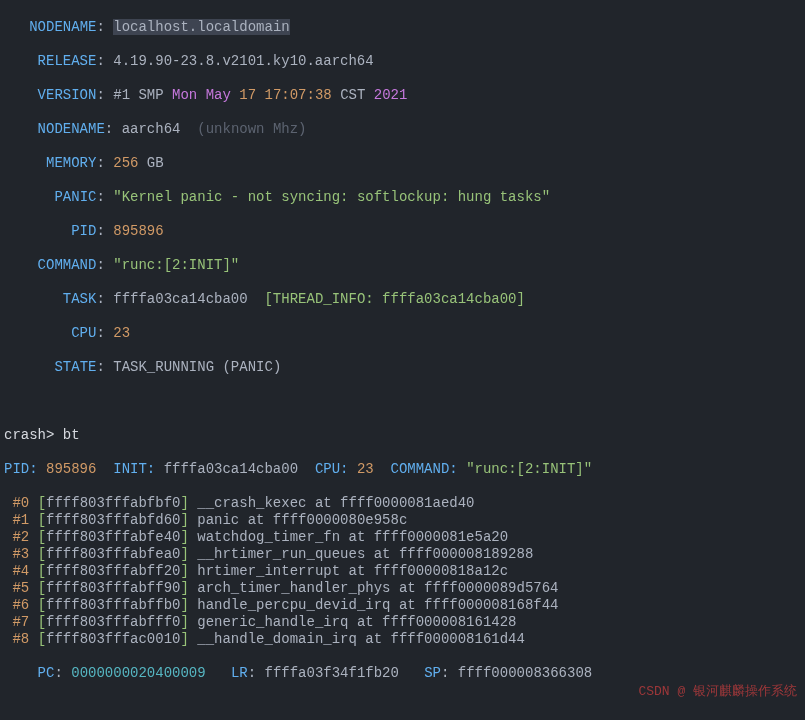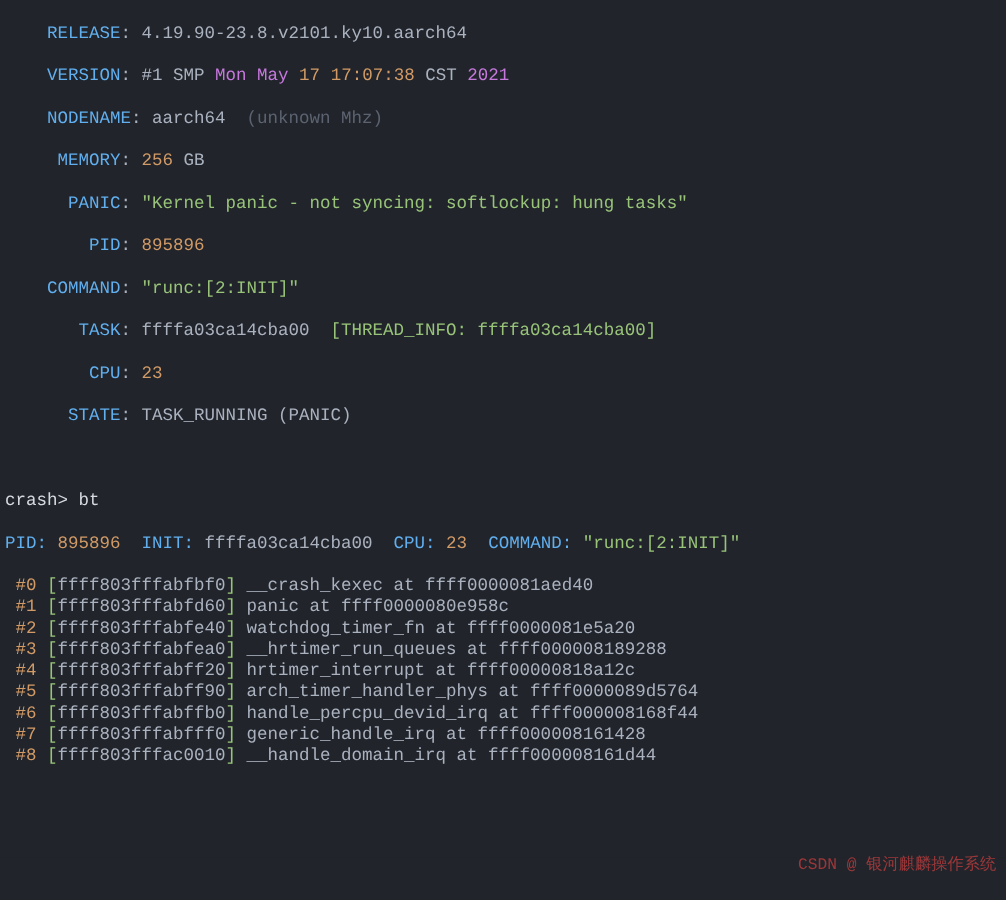--- a/index.html
+++ b/index.html
@@ -30,32 +30,34 @@
     bottom:20px;
     color:#ef4444;
     opacity:.6;
     font-size:13px;
   }
 </style>
 </head>
 <body>
 
 <div class="terminal">
+<span class="line">   <span class="lbl">NODENAME</span>: <span class="sel">localhost.localdomain</span></span>
 <span class="line">    <span class="lbl">RELEASE</span>: <span>4.19.90-23.8.v2101.ky10.aarch64</span></span>
 <span class="line">    <span class="lbl">VERSION</span>: <span>#1 SMP </span><span class="kw">Mon</span> <span class="kw">May</span> <span class="num">17</span> <span class="num">17:07:38</span> <span>CST </span><span class="kw">2021</span></span>
 <span class="line">    <span class="lbl">NODENAME</span>: <span>aarch64  </span><span class="dim"><span>(</span><span>unknown</span><span> Mhz)</span></span></span>
 <span class="line">     <span class="lbl">MEMORY</span>: <span class="num">256</span><span> GB</span></span>
 <span class="line">      <span class="lbl">PANIC</span>: <span class="grn">"Kernel panic - not syncing: softlockup: hung tasks"</span></span>
 <span class="line">        <span class="lbl">PID</span>: <span class="num">895896</span></span>
 <span class="line">    <span class="lbl">COMMAND</span>: <span class="grn">"runc:[2:INIT]"</span></span>
 <span class="line">       <span class="lbl">TASK</span>: <span>ffffa03ca14cba00  </span><span class="grn">[THREAD_INFO: ffffa03ca14cba00]</span></span>
 <span class="line">        <span class="lbl">CPU</span>: <span class="num">23</span></span>
 <span class="line">      <span class="lbl">STATE</span>: <span>TASK_RUNNING (PANIC)</span></span>
 <span class="line"> </span>
 <span class="line"><span class="wh">crash&gt; </span><span class="wh">bt</span></span>
 <span class="line"><span class="lbl">PID: </span><span class="num">895896</span><span class="lbl">  INIT: </span><span>ffffa03ca14cba00</span><span class="lbl">  CPU: </span><span class="num">23</span><span class="lbl">  COMMAND: </span><span class="grn">"runc:[2:INIT]"</span></span>
 <span id="frames-container"><span class="line"> <span class="num">#0</span> <span class="grn">[</span>ffff803fffabfbf0<span class="grn">]</span> __crash_kexec at ffff0000081aed40</span><span class="line"> <span class="num">#1</span> <span class="grn">[</span>ffff803fffabfd60<span class="grn">]</span> panic at ffff0000080e958c</span><span class="line"> <span class="num">#2</span> <span class="grn">[</span>ffff803fffabfe40<span class="grn">]</span> watchdog_timer_fn at ffff0000081e5a20</span><span class="line"> <span class="num">#3</span> <span class="grn">[</span>ffff803fffabfea0<span class="grn">]</span> __hrtimer_run_queues at ffff000008189288</span><span class="line"> <span class="num">#4</span> <span class="grn">[</span>ffff803fffabff20<span class="grn">]</span> hrtimer_interrupt at ffff00000818a12c</span><span class="line"> <span class="num">#5</span> <span class="grn">[</span>ffff803fffabff90<span class="grn">]</span> arch_timer_handler_phys at ffff0000089d5764</span><span class="line"> <span class="num">#6</span> <span class="grn">[</span>ffff803fffabffb0<span class="grn">]</span> handle_percpu_devid_irq at ffff000008168f44</span><span class="line"> <span class="num">#7</span> <span class="grn">[</span>ffff803fffabfff0<span class="grn">]</span> generic_handle_irq at ffff000008161428</span><span class="line"> <span class="num">#8</span> <span class="grn">[</span>ffff803fffac0010<span class="grn">]</span> __handle_domain_irq at ffff000008161d44</span></span>
+<span class="line">    <span class="lbl">PC</span>: <span class="hex">0000000020400009</span>   <span class="lbl">LR</span>: <span>ffffa03f34f1fb20</span>   <span class="lbl">SP</span>: <span>ffff000008366308</span></span>
 
 
 
 </div>
 
 <div class="watermark">CSDN @ 银河麒麟操作系统</div>
 
 </body></html>

